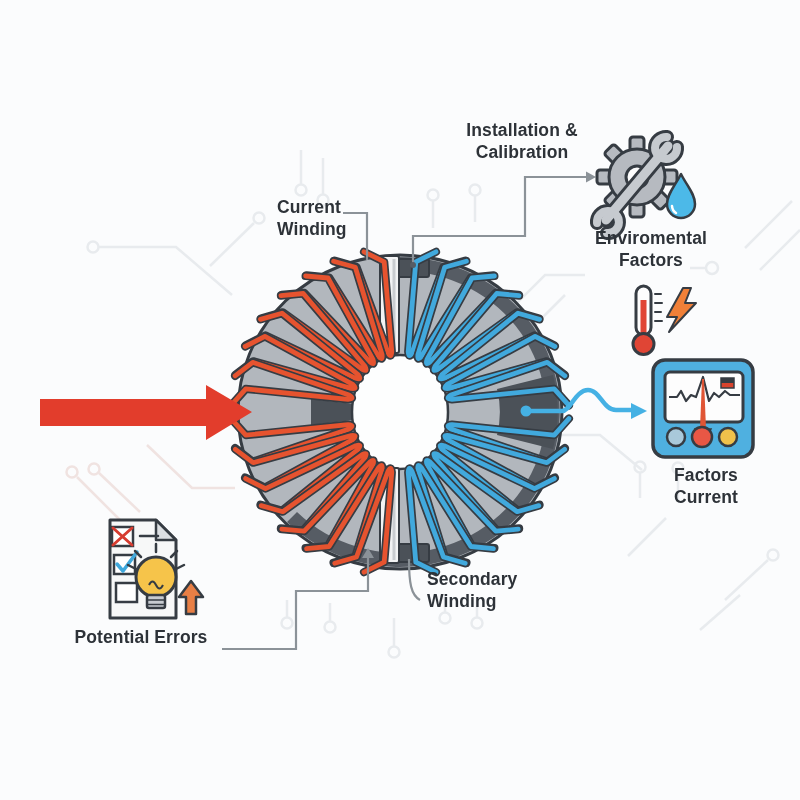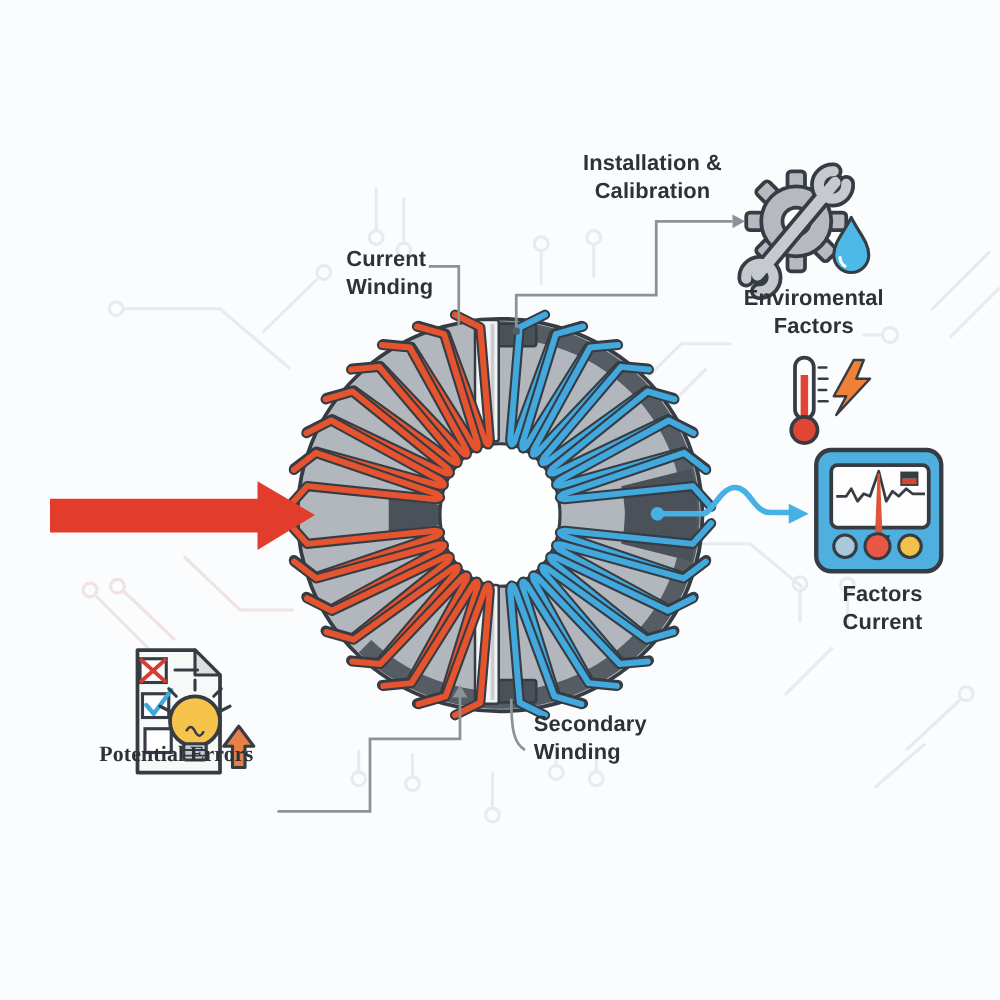--- a/index.html
+++ b/index.html
@@ -261,15 +261,15 @@
 <div class="label left" style="left:277px;top:196px;">Current
 Winding</div>
 <div class="label" style="left:442px;top:119px;width:160px;">Installation &amp;
 Calibration</div>
 <div class="label" style="left:575px;top:227px;width:152px;">Enviromental
 Factors</div>
 <div class="label" style="left:631px;top:464px;width:150px;">Factors
 Current</div>
 <div class="label left" style="left:427px;top:568px;">Secondary
 Winding</div>
-<div class="label" style="left:51px;top:592px;width:180px;font-family:Liberation Serif, serif;">Potential Errors</div>
+<div class="label" style="left:51px;top:626px;width:180px;">Potential Errors</div>
 
 </div>
 
 </body></html>

